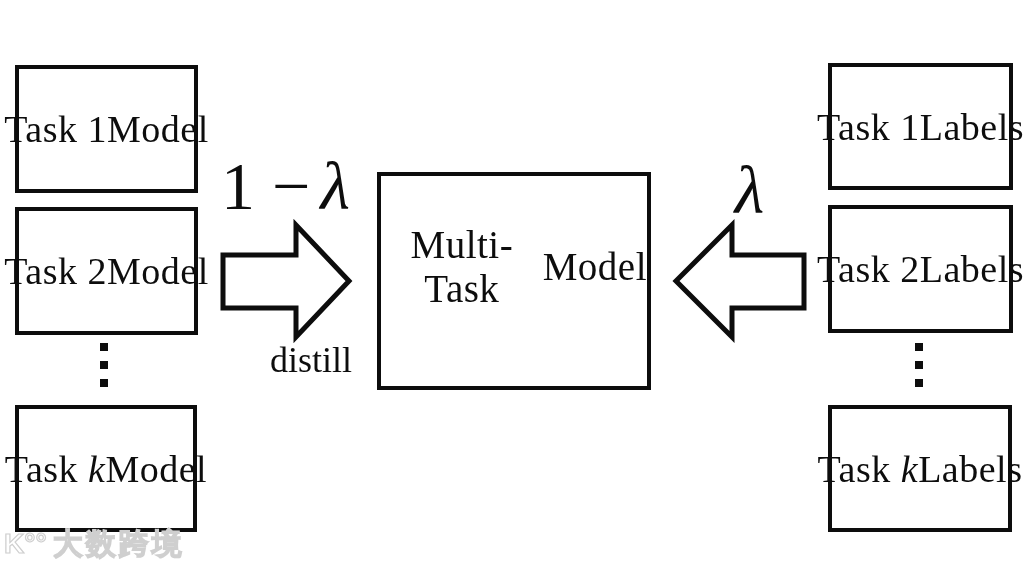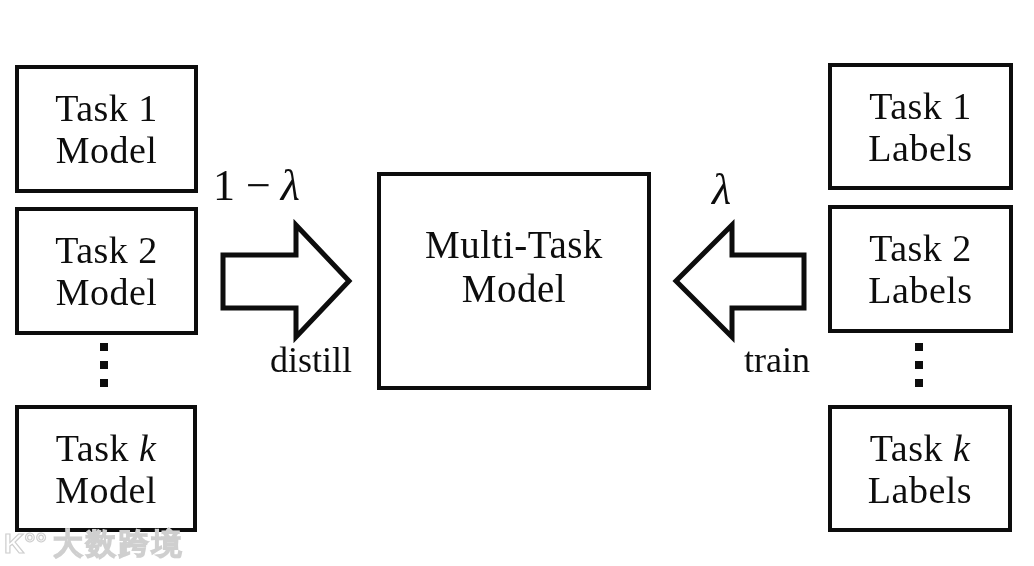--- a/index.html
+++ b/index.html
@@ -2,41 +2,41 @@
 <html><head>
 <meta charset="utf-8">
 <style>
   html,body{margin:0;padding:0;background:#ffffff;}
   .canvas{
     position:relative;width:1034px;height:566px;background:#ffffff;overflow:hidden;
     font-family:"Liberation Serif","DejaVu Serif",serif;color:#0d0d0d;
   }
   .box{
     position:absolute;box-sizing:border-box;border:4px solid #0d0d0d;background:#ffffff;
-    display:flex;flex-direction:column;align-items:center;justify-content:center;
+    display:flex;align-items:center;justify-content:center;
     text-align:center;font-size:38px;line-height:42px;letter-spacing:.5px;
   }
   .box .tvar{margin-left:10px;}
   .box .tvar.it{font-style:italic;}
   .b-task1-model{left:15px;top:65px;width:183px;height:128px;}
   .b-task2-model{left:15px;top:207px;width:183px;height:128px;}
   .b-taskk-model{left:15px;top:405px;width:182px;height:127px;}
   .b-center{left:377px;top:172px;width:274px;height:218px;font-size:39px;line-height:44px;padding-bottom:28px;}
   .b-task1-labels{left:828px;top:63px;width:185px;height:127px;}
   .b-task2-labels{left:828px;top:205px;width:185px;height:128px;}
   .b-taskk-labels{left:828px;top:405px;width:184px;height:127px;}
   .dots{position:absolute;display:flex;flex-direction:column;gap:10px;}
   .dots-left{left:100px;top:343px;}
   .dots-right{left:915px;top:343px;}
   .dot{width:8px;height:8px;background:#0d0d0d;}
   .arrow-svg{position:absolute;overflow:visible;}
   .arrow-left-svg{left:220px;top:221px;}
   .arrow-right-svg{left:672px;top:221px;}
   .weight-label{
-    position:absolute;text-align:left;font-size:44px;line-height:52px;white-space:nowrap;
+    position:absolute;text-align:center;font-size:68px;line-height:52px;white-space:nowrap;
   }
   .weight-label .sym{font-style:italic;}
   .weight-left{left:213px;top:160px;width:145px;}
   .weight-right{left:712px;top:164px;width:75px;}
   .action-label{position:absolute;text-align:right;font-size:36px;line-height:40px;}
   .action-left{left:218px;top:340px;width:134px;}
   .action-right{left:688px;top:340px;width:122px;}
   .watermark{
     position:absolute;left:4px;top:530px;display:flex;align-items:center;gap:6px;
     font-family:"Liberation Sans","DejaVu Sans",sans-serif;font-weight:bold;
@@ -84,21 +84,20 @@
     <div>Multi-Task</div>
     <div>Model</div>
   </div>
 
   <div class="weight-label weight-right"><span class="sym">λ</span></div>
 
   <svg class="arrow-svg arrow-right-svg" width="136" height="121">
     <polygon points="132,34 60,34 60,4 4,60 60,116 60,87 132,87" fill="#ffffff" stroke="#0d0d0d" stroke-width="5" stroke-linejoin="miter"></polygon>
   </svg>
 
-  <div class="action-label action-right">train</div>
 
   <div class="box b-task1-labels">
     <div><span>Task</span><span class="tvar">1</span></div>
     <div>Labels</div>
   </div>
 
   <div class="box b-task2-labels">
     <div><span>Task</span><span class="tvar">2</span></div>
     <div>Labels</div>
   </div>

